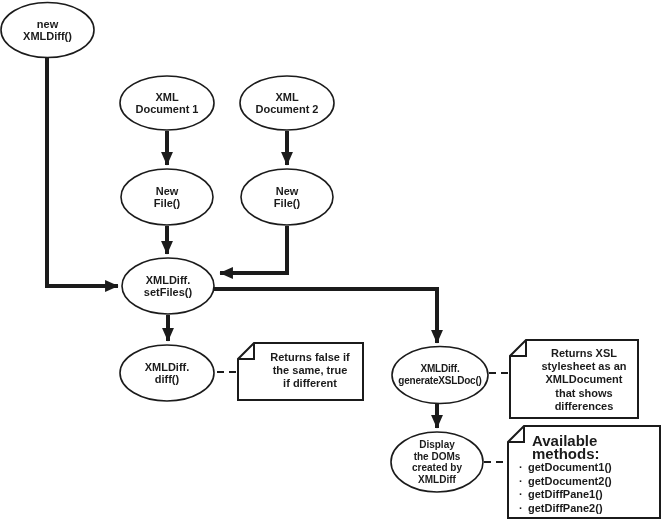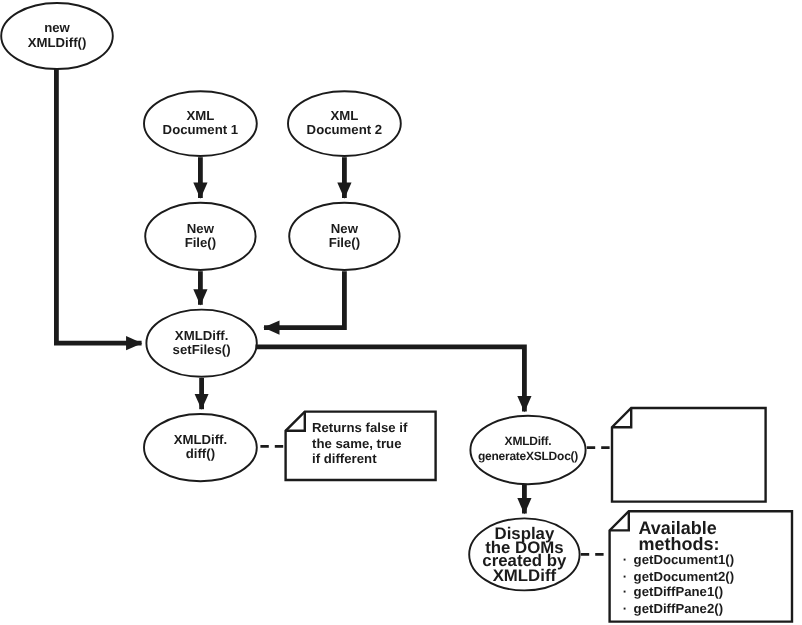--- a/index.html
+++ b/index.html
@@ -17,24 +17,24 @@
   .dash  { fill:none; stroke:var(--ink); stroke-width:2.2; stroke-dasharray:7 5; }
   .note-outline { fill:var(--paper); stroke:var(--ink); stroke-width:2; stroke-linejoin:miter; }
   .note-flap { fill:none; stroke:var(--ink); stroke-width:2; stroke-linejoin:miter; }
   #ah path { fill:var(--ink); }
   .node-label {
     position:absolute; display:flex; align-items:center; justify-content:center;
     text-align:center; white-space:pre-line; color:var(--ink);
     font-weight:bold; font-size:11px; line-height:12.5px;
   }
   .node-label.small { font-size:10px; line-height:12px; letter-spacing:-0.2px; }
-  .node-label.tiny  { font-size:14px; line-height:11.5px; }
+  .node-label.tiny  { font-size:10px; line-height:11.5px; }
   .note-text {
     position:absolute; white-space:pre-line; color:var(--ink);
-    font-weight:bold; font-size:11px; line-height:13.2px; text-align:left;
+    font-weight:bold; font-size:11px; line-height:13.2px; text-align:center;
   }
   .note-title {
     position:absolute; color:var(--ink);
     font-weight:bold; font-size:15px; line-height:13px;
   }
   .method-list { position:absolute; display:flex; flex-direction:column; gap:1px; }
   .m-row { display:flex; align-items:baseline; color:var(--ink); font-weight:bold; font-size:11px; line-height:12.5px; }
   .m-dot { width:9px; text-align:left; font-size:11px; }
 </style>
 </head>
@@ -103,20 +103,25 @@
   <div class="node-label small" style="left:392px; top:347px; width:96px; height:56px;">XMLDiff.
 generateXSLDoc()</div>
   <div class="node-label tiny" style="left:392px; top:433px; width:90px; height:58px;">Display
 the DOMs
 created by
 XMLDiff</div>
 
   <div class="note-text" style="left:260px; top:351px; width:100px;">Returns false if
 the same, true
 if different</div>
+  <div class="note-text" style="left:532px; top:347px; width:104px;">Returns XSL
+stylesheet as an
+XMLDocument
+that shows
+differences</div>
 
   <div class="note-title" style="left:532px; top:434px; width:122px;">Available methods:</div>
   <div class="method-list" style="left:519px; top:461px; width:136px;">
     <div class="m-row">
       <span class="m-dot">·</span>
       <span>getDocument1()</span>
     </div>
     <div class="m-row">
       <span class="m-dot">·</span>
       <span>getDocument2()</span>

